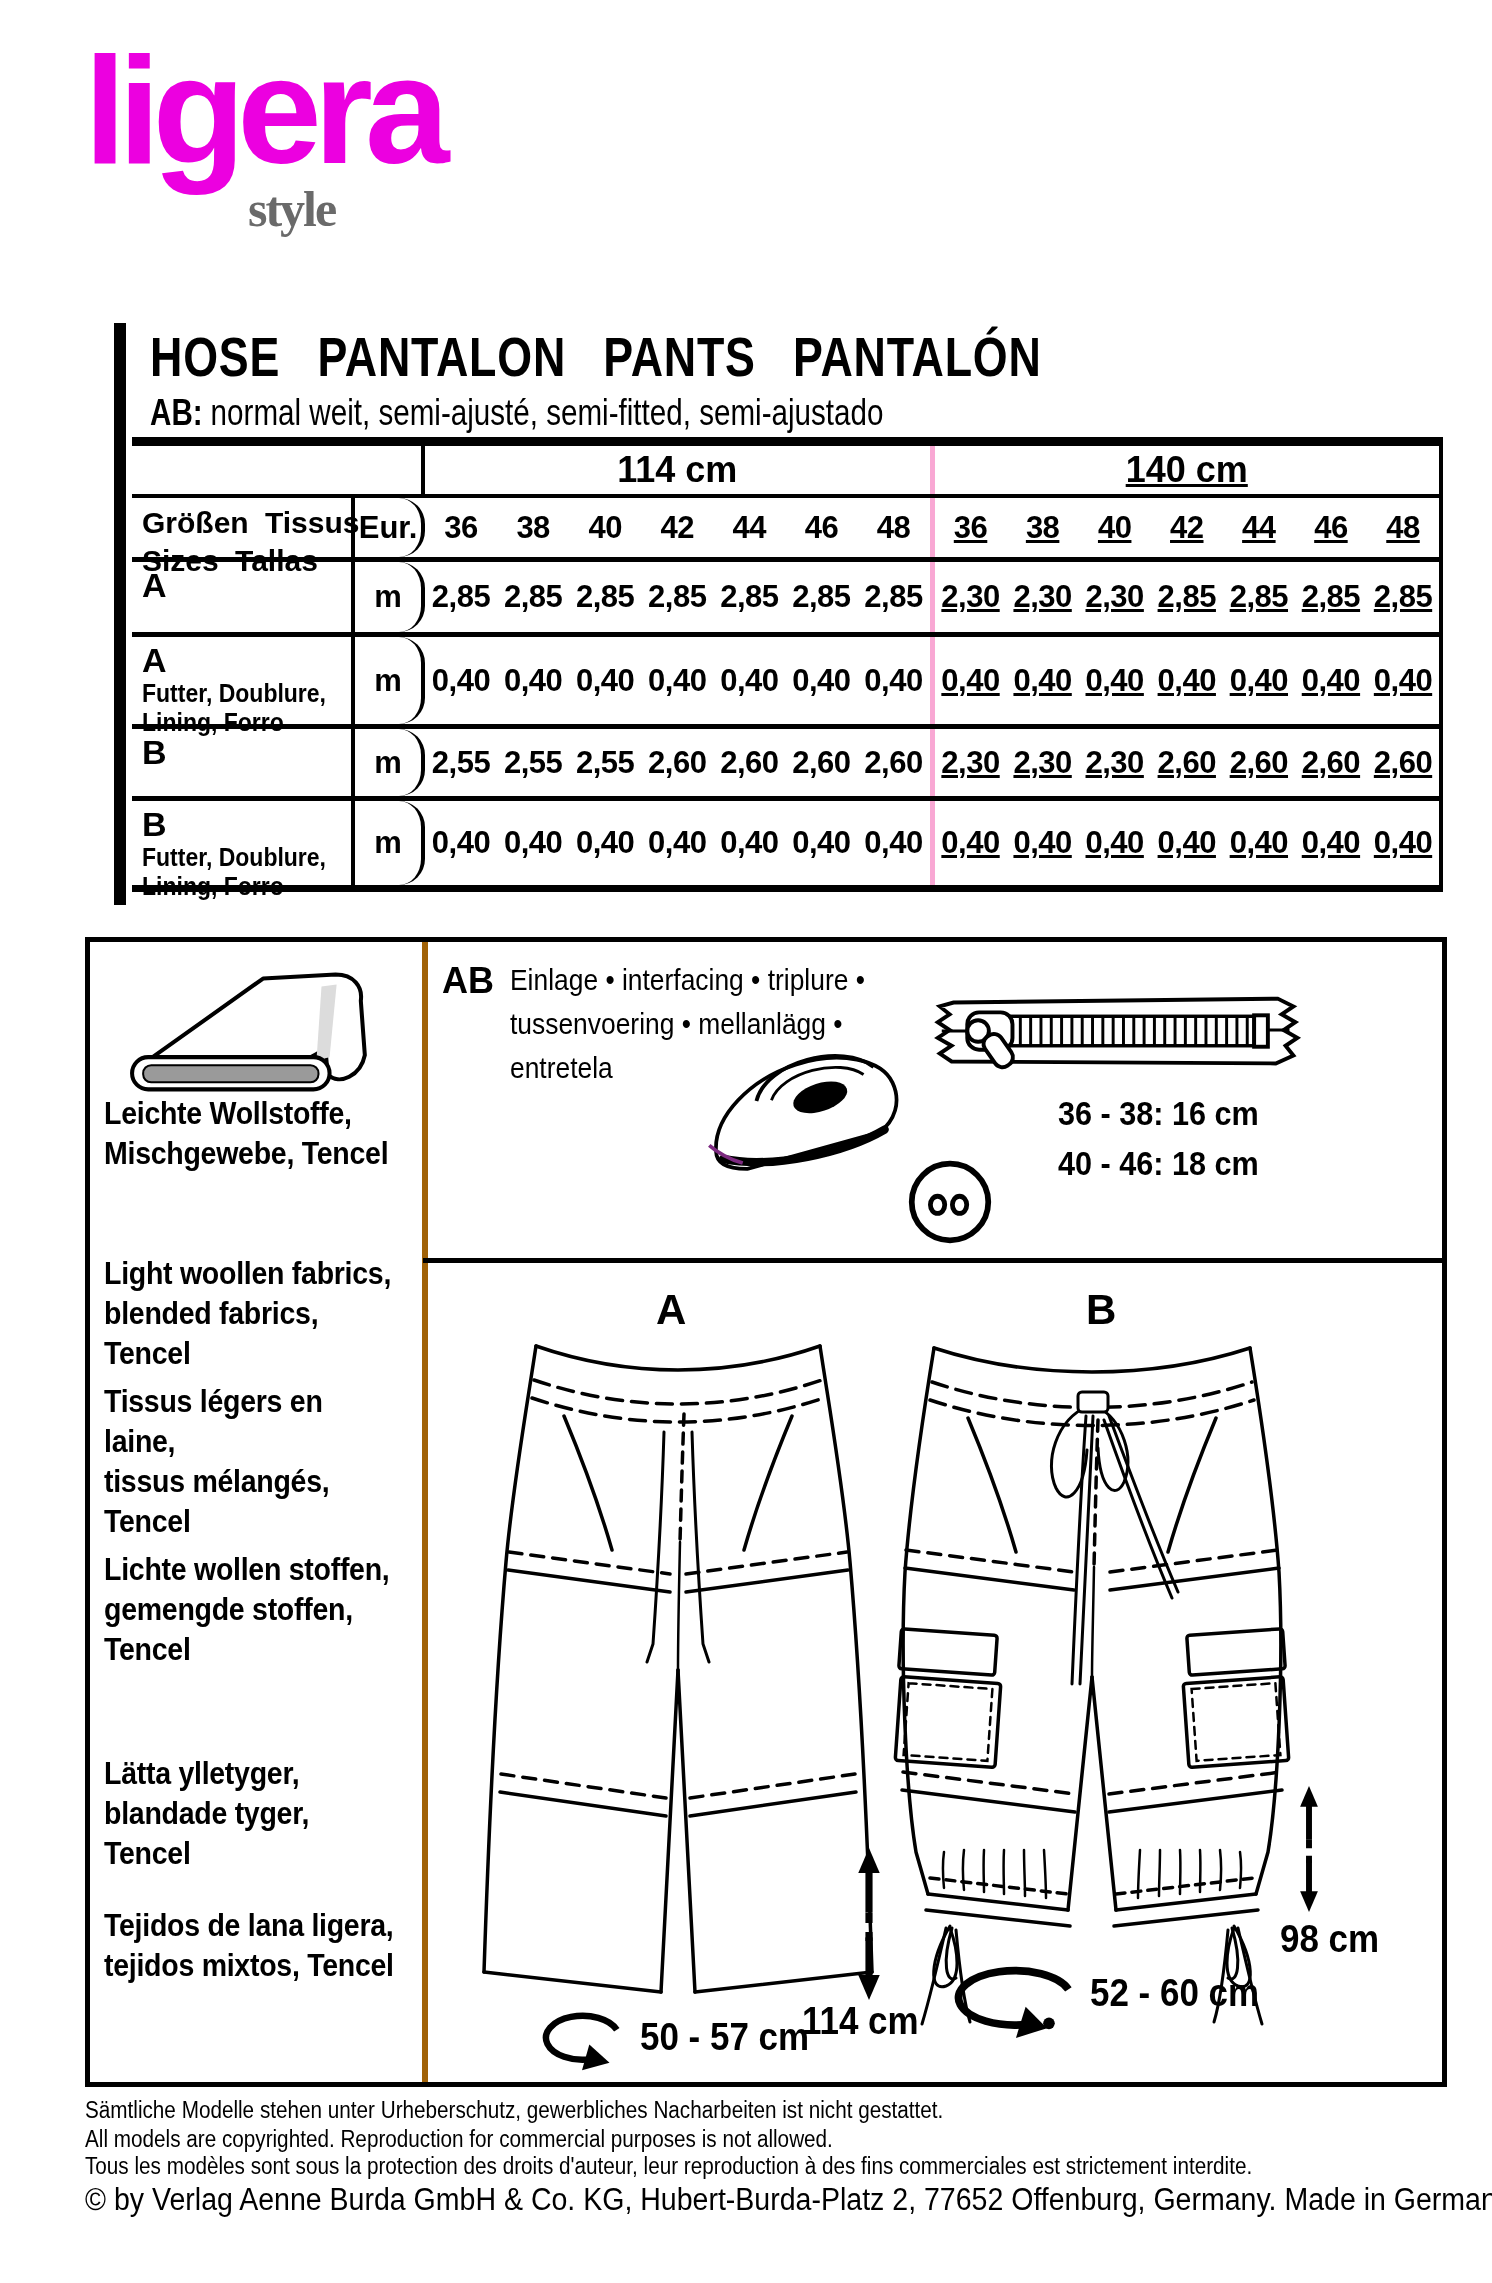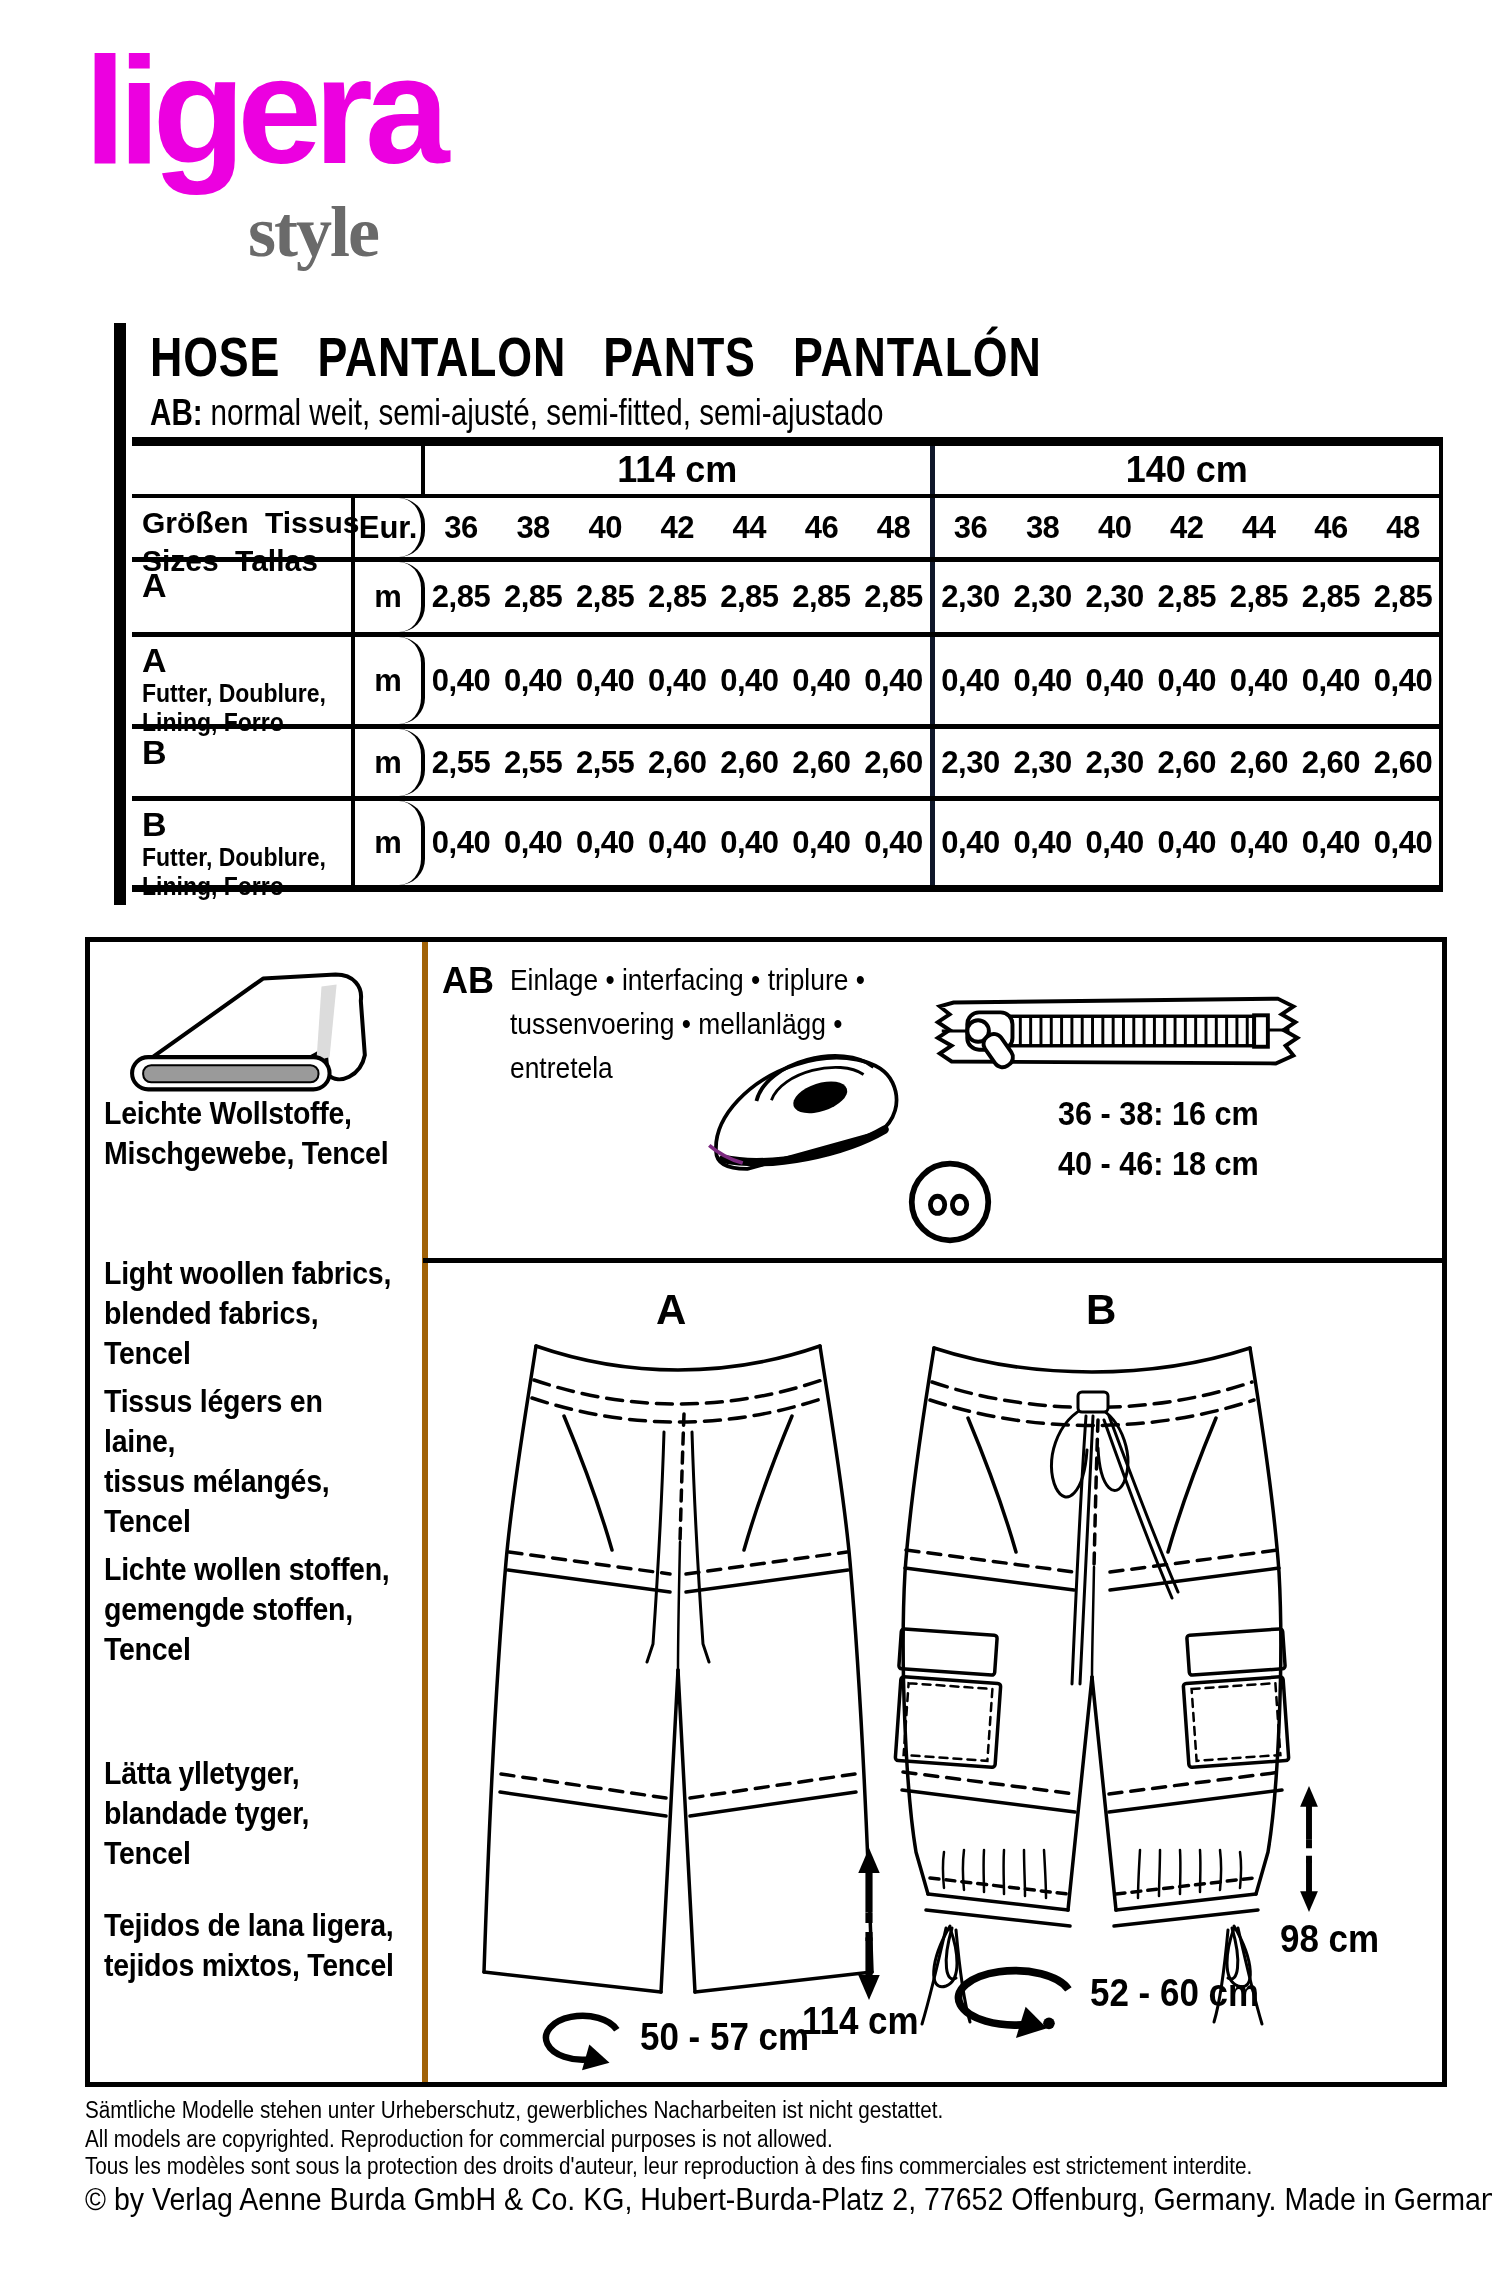--- a/index.html
+++ b/index.html
@@ -5,21 +5,21 @@
   :root{ --magenta:#ec00e0; --gray:#6a6a6a; --purple:#7d2a80; }
   html,body{margin:0;padding:0;background:#fff;}
   .page{position:relative;width:1492px;height:2283px;background:#fff;overflow:hidden;
         font-family:"Liberation Sans",sans-serif;color:#000;}
   .abs{position:absolute;}
 
   
   .logo-burda{left:84px;top:34px;font-size:152px;font-weight:700;letter-spacing:-8px;
               color:var(--magenta);line-height:1;}
   .logo-style{left:248px;top:184px;font-family:"Liberation Serif",serif;font-weight:700;
-              font-size:72px;color:var(--gray);line-height:1;letter-spacing:-2px;margin-top:12px;}
+              font-size:50px;color:var(--gray);line-height:1;letter-spacing:-2px;}
   .pattern-number{right:42px;top:46px;font-size:118px;font-weight:700;letter-spacing:-4px;line-height:1;}
 
   
   .title-bar{left:114px;top:323px;width:12px;height:582px;background:#000;}
   .main-heading{left:150px;top:324px;font-size:56px;font-weight:700;white-space:nowrap;
                 transform:scaleX(.8);transform-origin:left top;word-spacing:30px;letter-spacing:1px;}
   .sub-heading{left:150px;top:392px;font-size:37px;white-space:nowrap;
                transform:scaleX(.8);transform-origin:left top;}
   .sub-heading .vl{font-weight:700;margin-right:10px;}
 
@@ -32,21 +32,21 @@
   .trow.ra{height:75px;}
   .trow.ral{height:92px;}
   .trow.rb{height:72px;}
   .trow.rbl{height:84px;border-bottom:none;}
   .c-lead{width:293px;border-right:4px solid #000;box-sizing:border-box;}
   .c-label{width:223px;border-right:4px solid #000;box-sizing:border-box;padding:6px 0 0 10px;}
   .c-eur{width:70px;border-right:4px solid #000;box-sizing:border-box;display:flex;
          align-items:center;justify-content:center;font-weight:700;font-size:31px;border-radius:26px;}
   .c-group{flex:1;display:flex;align-items:center;justify-content:center;font-weight:700;font-size:36px;}
   .c-vals{flex:1;display:flex;align-items:center;}
-  .g140{border-left:5px solid #0f172a;box-sizing:border-box;}
+  .g140{border-left:5px solid #f9a8d4;box-sizing:border-box;text-decoration:underline;}
   .vcell{flex:1;text-align:center;font-weight:700;font-size:31px;letter-spacing:-.5px;}
   .rlabel{display:block;font-weight:700;font-size:34px;line-height:1.05;}
   .rsub{display:block;font-weight:700;font-size:25px;line-height:1.16;white-space:pre-line;
         transform:scaleX(.92);transform-origin:left top;}
   .szl{font-weight:700;font-size:30px;line-height:1.25;white-space:nowrap;
        transform:scaleX(.9);transform-origin:left top;word-spacing:8px;}
 
   
   .mid-box{left:85px;top:937px;width:1362px;height:1150px;border:5px solid #000;box-sizing:border-box;}
   .left-col{position:absolute;left:0;top:0;width:338px;height:100%;border-right:6px solid #a16207;box-sizing:border-box;font-weight:bold;}

